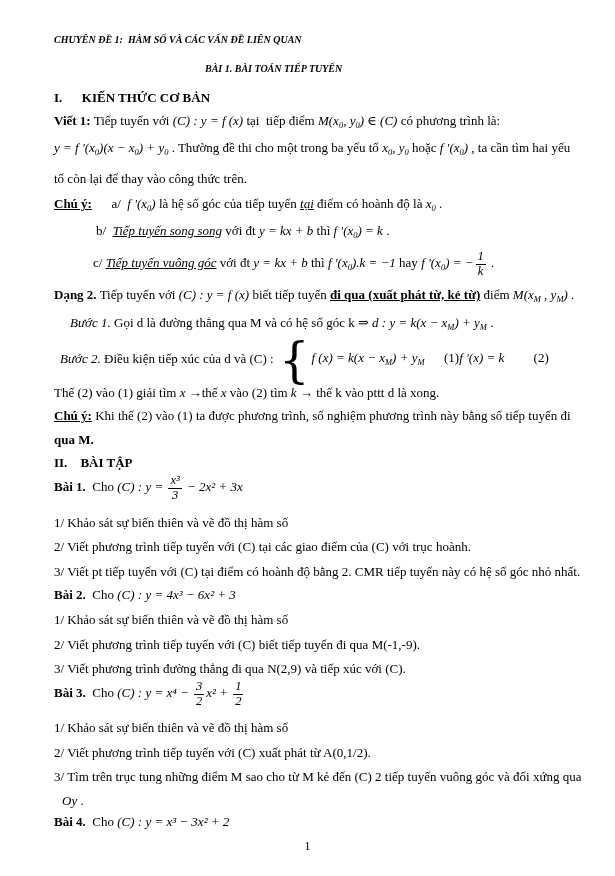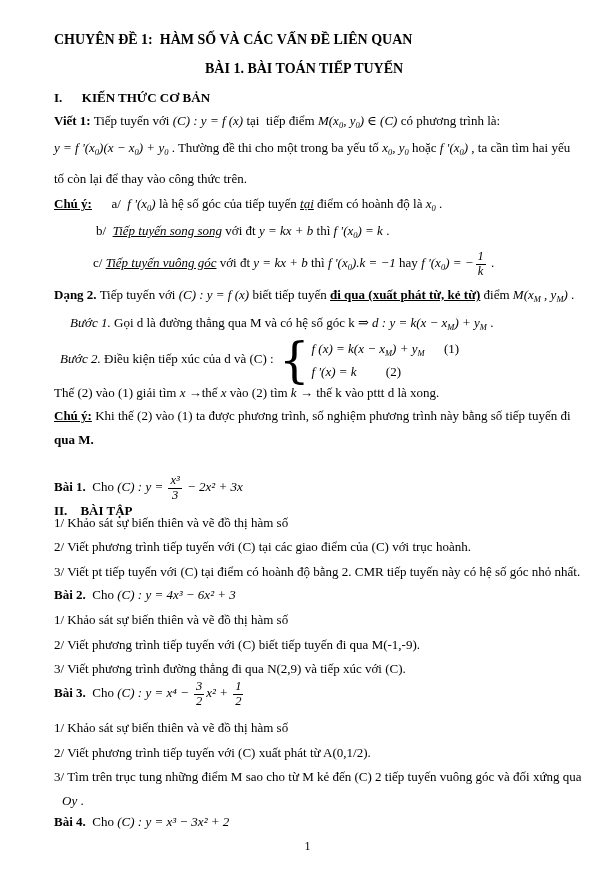--- a/index.html
+++ b/index.html
@@ -11,41 +11,41 @@
     font-family:"Liberation Serif","DejaVu Serif",serif;
     overflow:hidden;
   }
   .ln{
     position:absolute;
     white-space:pre;
     font-size:13px;
     line-height:17px;
   }
   .hdr{font-size:10.5px;font-weight:bold;letter-spacing:0.15px;}
-  .ttl{font-size:14px;font-weight:bold;}
+  .ttl{font-size:10px;font-weight:bold;font-style:italic;}
   .b{font-weight:bold;}
   .i{font-style:italic;}
   .u{text-decoration:underline;}
   .sub{font-size:8.5px;vertical-align:-3px;}
   .frac{
     display:inline-flex;flex-direction:column;align-items:center;
     vertical-align:middle;line-height:1.05;font-size:12.5px;
     margin:-9px 2px;
   }
   .frac .num{padding:0 2px;border-bottom:1px solid #000;}
   .frac .den{padding:0 2px;}
   .system{
     display:inline-flex;align-items:center;
     vertical-align:middle;margin:-16px 0 -16px 2px;
   }
   .brace{
     font-size:48px;line-height:0.85;margin-right:2px;
     font-family:"DejaVu Serif",serif;font-weight:normal;
   }
-  .sysrows{display:flex;flex-direction:column;row-gap:3px;}
+  .sysrows{display:flex;flex-direction:row;row-gap:3px;}
   .sysrow{white-space:pre;font-size:13px;line-height:16px;}
   .pagenum{
     position:absolute;left:0;right:0;text-align:center;
     font-size:12px;
   }
 </style>
 </head>
 <body>
 
 <div class="page">
@@ -59,21 +59,21 @@
       <div class="ln" style="left: 54px; top: 170px;"><span class="">tố còn lại để thay vào công thức trên.</span></div>
       <div class="ln" style="left: 54px; top: 195px;"><span class="b u">Chú ý:</span><span class="">      a/  </span><span class="i">f '(x</span><span class="i sub">0</span><span class="i">)</span><span class=""> là hệ số góc của tiếp tuyến </span><span class="i u">tại</span><span class=""> điểm có hoành độ là </span><span class="i">x</span><span class="i sub">0</span><span class=""> .</span></div>
       <div class="ln" style="left: 96px; top: 222px;"><span class="">b/  </span><span class="i u">Tiếp tuyến song song</span><span class=""> với đt </span><span class="i">y = kx + b</span><span class=""> thì </span><span class="i">f '(x</span><span class="i sub">0</span><span class="i">) = k</span><span class=""> .</span></div>
       <div class="ln" style="left: 93px; top: 254px;"><span class="">c/ </span><span class="i u">Tiếp tuyến vuông góc</span><span class=""> với đt </span><span class="i">y = kx + b</span><span class=""> thì </span><span class="i">f '(x</span><span class="i sub">0</span><span class="i">).k = −1</span><span class=""> hay </span><span class="i">f '(x</span><span class="i sub">0</span><span class="i">) = −</span><span class="frac i"><span class="num">1</span><span class="den">k</span></span><span class=""> .</span></div>
       <div class="ln" style="left: 54px; top: 286px;"><span class="b">Dạng 2.</span><span class=""> Tiếp tuyến với </span><span class="i">(C) : y = f (x)</span><span class=""> biết tiếp tuyến </span><span class="b u">đi qua (xuất phát từ, kẻ từ)</span><span class=""> điểm </span><span class="i">M(x</span><span class="i sub">M</span><span class="i"> , y</span><span class="i sub">M</span><span class="i">)</span><span class=""> .</span></div>
       <div class="ln" style="left: 70px; top: 314px;"><span class="i">Bước 1.</span><span class=""> Gọi d là đường thẳng qua M và có hệ số góc k </span><span class="">⇒ </span><span class="i">d : y = k(x − x</span><span class="i sub">M</span><span class="i">) + y</span><span class="i sub">M</span><span class=""> .</span></div>
       <div class="ln" style="left: 60px; top: 350px;"><span class="i">Bước 2.</span><span class=""> Điều kiện tiếp xúc của d và (C) : </span><span class="system"><span class="brace">{</span><span class="sysrows"><span class="sysrow"><span class="i">f (x) = k(x − x</span><span class="i sub">M</span><span class="i">) + y</span><span class="i sub">M</span><span class="">      (1)</span></span><span class="sysrow"><span class="i">f '(x) = k</span><span class="">         (2)</span></span></span></span></div>
       <div class="ln" style="left: 54px; top: 384px;"><span class="">Thế (2) vào (1) giải tìm </span><span class="i">x</span><span class=""> →thế </span><span class="i">x</span><span class=""> vào (2) tìm </span><span class="i">k</span><span class=""> → thế k vào pttt d là xong.</span></div>
       <div class="ln" style="left: 54px; top: 407px;"><span class="b u">Chú ý:</span><span class=""> Khi thế (2) vào (1) ta được phương trình, số nghiệm phương trình này bằng số tiếp tuyến đi</span></div>
       <div class="ln" style="left: 54px; top: 431px; font-weight: bold;"><span class="">qua M.</span></div>
-      <div class="ln" style="left: 54px; top: 454px; margin-top: 48px;"><span class="b">II.</span><span class="">    </span><span class="b">BÀI TẬP</span></div>
+      <div class="ln" style="left: 54px; top: 454px;"><span class="b">II.</span><span class="">    </span><span class="b">BÀI TẬP</span></div>
       <div class="ln" style="left: 54px; top: 478px;"><span class="b">Bài 1.</span><span class="">  Cho </span><span class="i">(C) : y = </span><span class="frac i"><span class="num">x³</span><span class="den">3</span></span><span class="i"> − 2x² + 3x</span></div>
       <div class="ln" style="left: 54px; top: 514px;"><span class="">1/ Khảo sát sự biến thiên và vẽ đồ thị hàm số</span></div>
       <div class="ln" style="left: 54px; top: 538px;"><span class="">2/ Viết phương trình tiếp tuyến với (C) tại các giao điểm của (C) với trục hoành.</span></div>
       <div class="ln" style="left: 54px; top: 563px;"><span class="">3/ Viết pt tiếp tuyến với (C) tại điểm có hoành độ bằng 2. CMR tiếp tuyến này có hệ số góc nhỏ nhất.</span></div>
       <div class="ln" style="left: 54px; top: 586px;"><span class="b">Bài 2.</span><span class="">  Cho </span><span class="i">(C) : y = 4x³ − 6x² + 3</span></div>
       <div class="ln" style="left: 54px; top: 611px;"><span class="">1/ Khảo sát sự biến thiên và vẽ đồ thị hàm số</span></div>
       <div class="ln" style="left: 54px; top: 636px;"><span class="">2/ Viết phương trình tiếp tuyến với (C) biết tiếp tuyến đi qua M(-1,-9).</span></div>
       <div class="ln" style="left: 54px; top: 660px;"><span class="">3/ Viết phương trình đường thẳng đi qua N(2,9) và tiếp xúc với (C).</span></div>
       <div class="ln" style="left: 54px; top: 684px;"><span class="b">Bài 3.</span><span class="">  Cho </span><span class="i">(C) : y = x⁴ − </span><span class="frac i"><span class="num">3</span><span class="den">2</span></span><span class="i">x² + </span><span class="frac i"><span class="num">1</span><span class="den">2</span></span></div>
       <div class="ln" style="left: 54px; top: 719px;"><span class="">1/ Khảo sát sự biến thiên và vẽ đồ thị hàm số</span></div>

